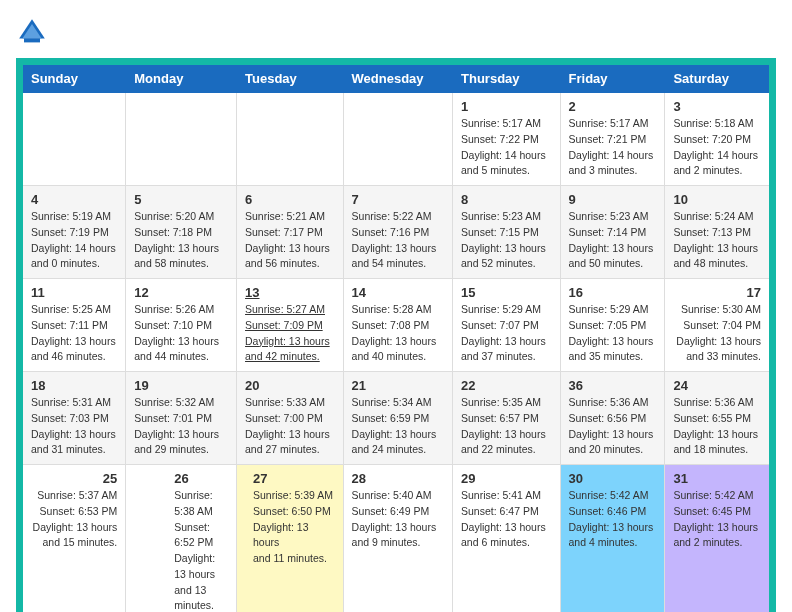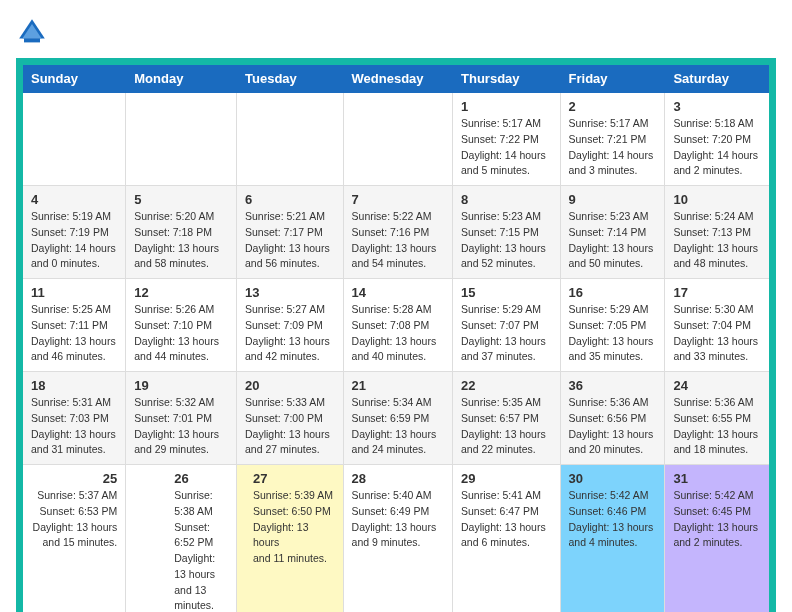--- a/index.html
+++ b/index.html
@@ -175,37 +175,37 @@
       </tr>
       <tr>
         <td style="background-color: rgb(255, 255, 255);">
           <span class="day-number">11</span>
           <div class="day-info">Sunrise: 5:25 AM<br>Sunset: 7:11 PM<br>Daylight: 13 hours<br>and 46 minutes.</div>
         </td>
         <td style="background-color: rgb(255, 255, 255);">
           <span class="day-number">12</span>
           <div class="day-info">Sunrise: 5:26 AM<br>Sunset: 7:10 PM<br>Daylight: 13 hours<br>and 44 minutes.</div>
         </td>
-        <td style="background-color: rgb(255, 255, 255);">
+        <td style="background-color: rgb(255, 255, 255); text-decoration: underline;">
           <span class="day-number">13</span>
           <div class="day-info">Sunrise: 5:27 AM<br>Sunset: 7:09 PM<br>Daylight: 13 hours<br>and 42 minutes.</div>
         </td>
         <td style="background-color: rgb(255, 255, 255);">
           <span class="day-number">14</span>
           <div class="day-info">Sunrise: 5:28 AM<br>Sunset: 7:08 PM<br>Daylight: 13 hours<br>and 40 minutes.</div>
         </td>
         <td style="background-color: rgb(255, 255, 255);">
           <span class="day-number">15</span>
           <div class="day-info">Sunrise: 5:29 AM<br>Sunset: 7:07 PM<br>Daylight: 13 hours<br>and 37 minutes.</div>
         </td>
         <td style="background-color: rgb(255, 255, 255); margin-top: 19px;">
           <span class="day-number">16</span>
           <div class="day-info">Sunrise: 5:29 AM<br>Sunset: 7:05 PM<br>Daylight: 13 hours<br>and 35 minutes.</div>
         </td>
-        <td style="background-color: rgb(255, 255, 255);">
+        <td style="background-color: rgb(255, 255, 255); text-align: right;">
           <span class="day-number">17</span>
           <div class="day-info">Sunrise: 5:30 AM<br>Sunset: 7:04 PM<br>Daylight: 13 hours<br>and 33 minutes.</div>
         </td>
       </tr>
       <tr>
         <td style="background-color: rgb(245, 245, 245);">
           <span class="day-number">18</span>
           <div class="day-info">Sunrise: 5:31 AM<br>Sunset: 7:03 PM<br>Daylight: 13 hours<br>and 31 minutes.</div>
         </td>
         <td style="background-color: rgb(245, 245, 245);">

